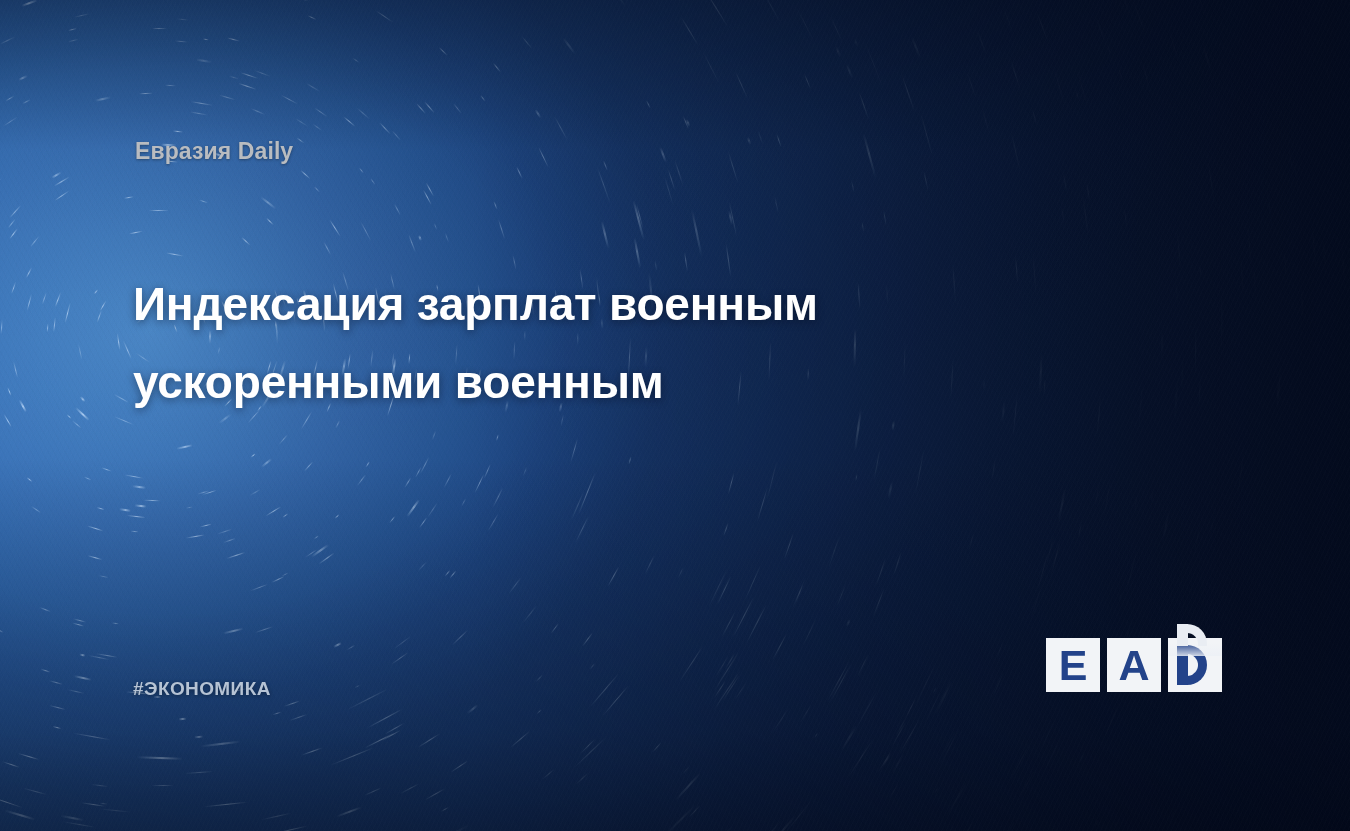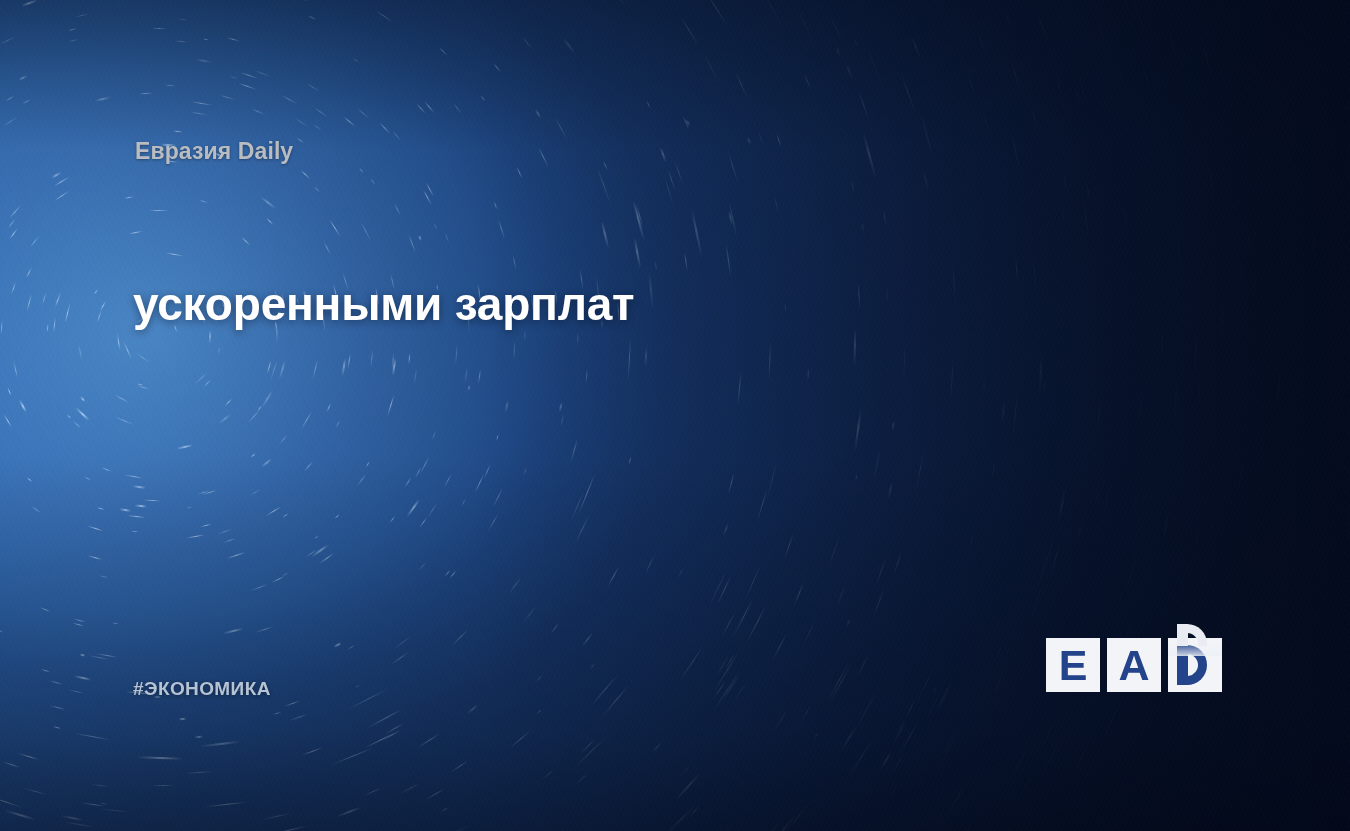--- a/index.html
+++ b/index.html
@@ -766,21 +766,22 @@
   <div class="bg-dark-right"></div>
   <div class="bg-vignette"></div>
   <div class="bg-topshade"></div>
   <div class="grain"></div>
 
   <div class="content">
 
     <div class="brand">Евразия Daily</div>
 
     <h1 class="headline">
-      <span class="hl-line">ускоренными зарплат</span>
+      <span class="hl-line">Индексация зарплат военным</span>
+      <span class="hl-line">ускоренными военным</span>
     </h1>
 
     <div class="category">#ЭКОНОМИКА</div>
 
     <div class="logo">
       <div class="logo-tile t-e">E</div>
       <div class="logo-tile t-a">A</div>
       <div class="logo-tile t-d-bottom">
         <div class="d-glyph-dark"></div>
       </div>

